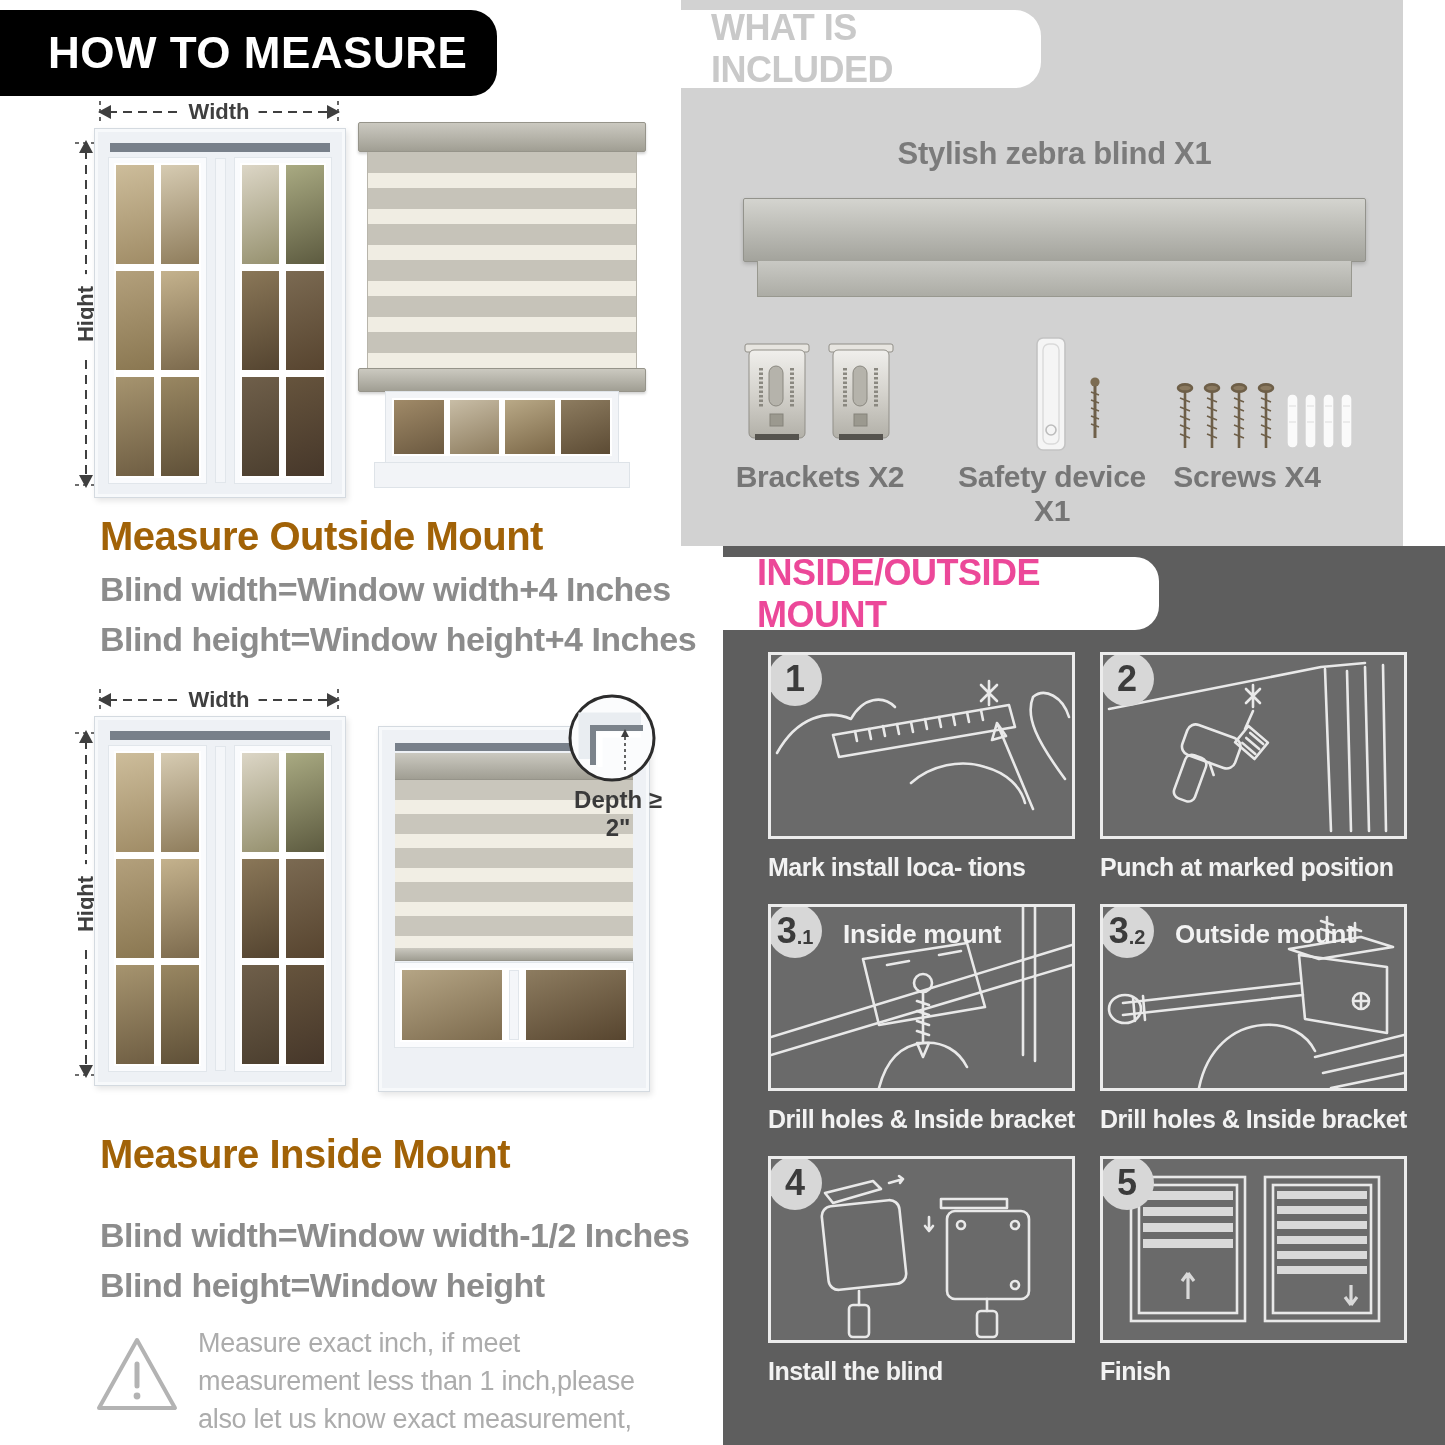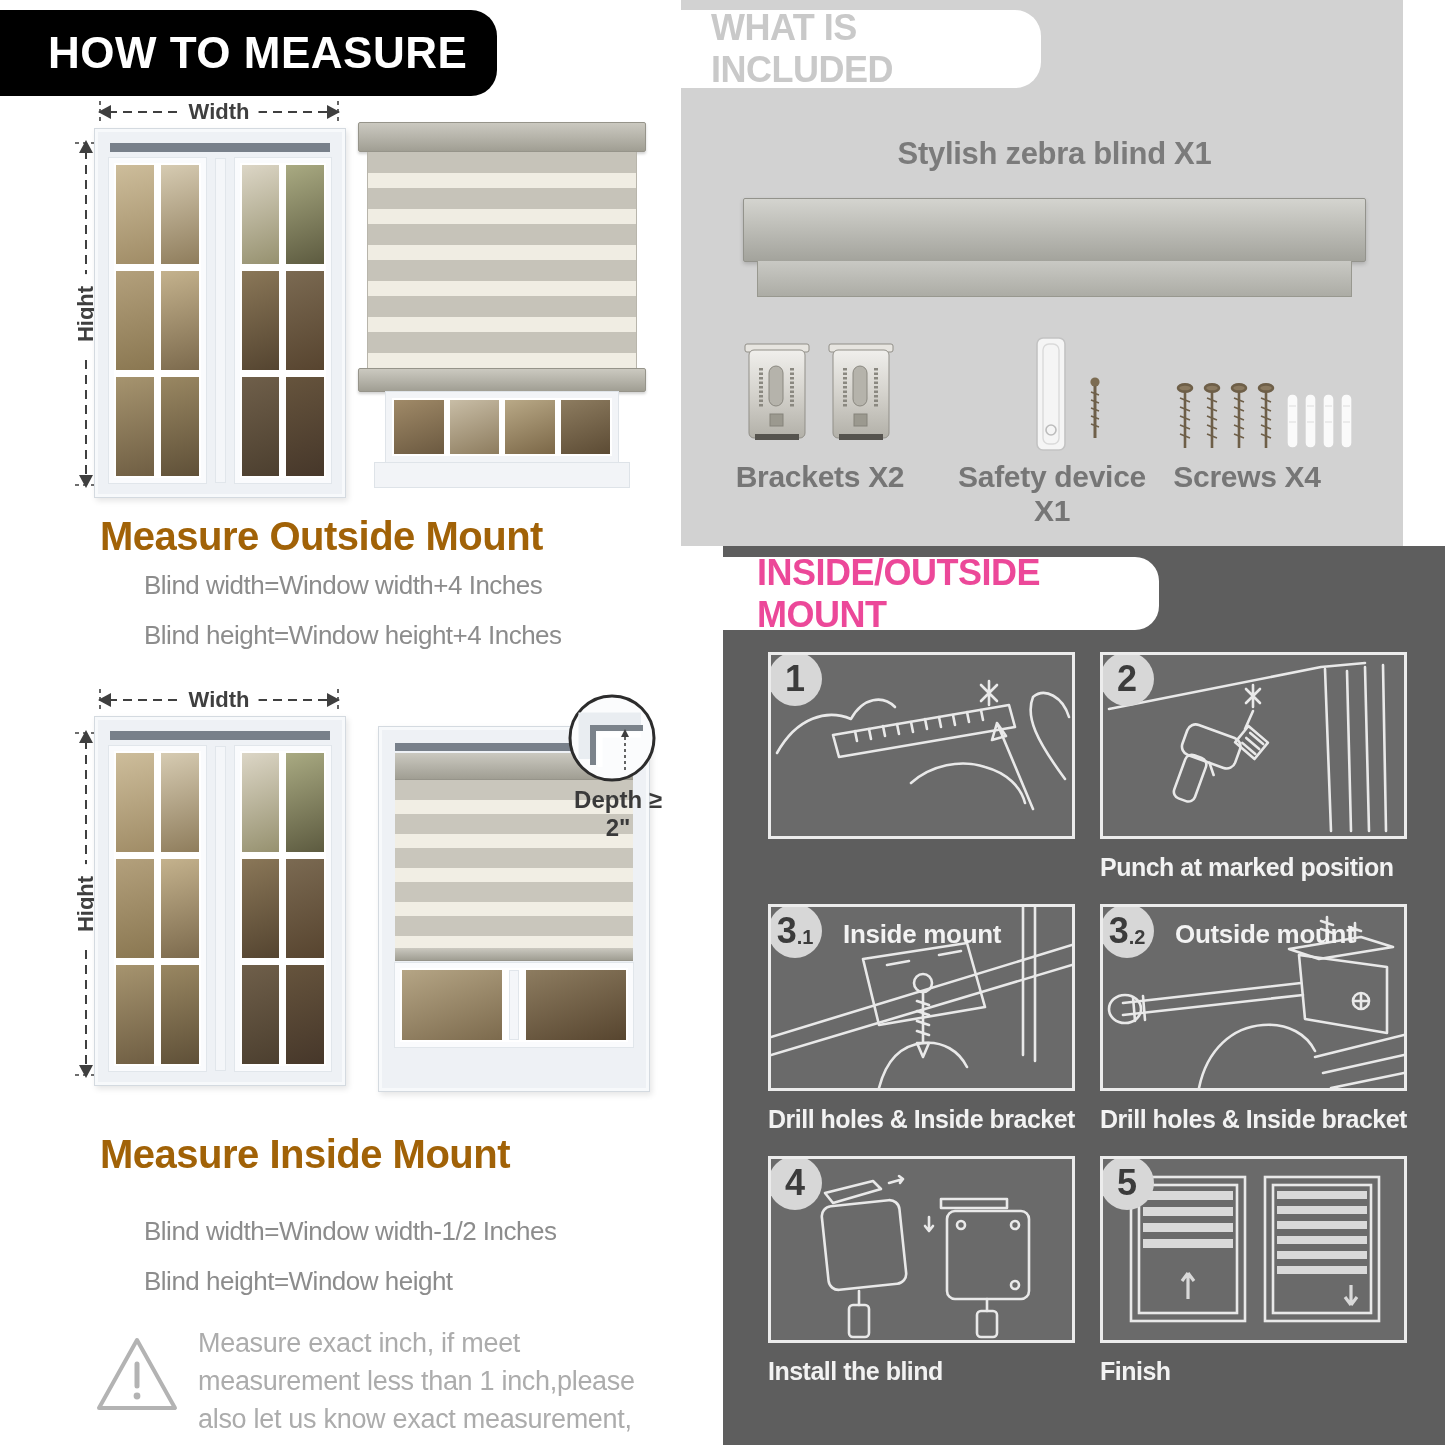--- a/index.html
+++ b/index.html
@@ -5,21 +5,21 @@
   html,body{margin:0;padding:0;background:#fff;}
   .page{position:relative;width:1445px;height:1445px;background:#ffffff;overflow:hidden;
         font-family:"Liberation Sans",sans-serif;-webkit-font-smoothing:antialiased;}
 
   
   .hdr-left{position:absolute;left:0;top:10px;width:497px;height:86px;background:#000000;
             border-radius:0 26px 26px 0;display:flex;align-items:center;padding-left:48px;box-sizing:border-box;}
   .hdr-left span{color:#ffffff;font-size:44px;font-weight:800;letter-spacing:.5px;}
 
   .sec-title{position:absolute;font-size:40px;font-weight:700;color:#a16207;letter-spacing:-.5px;}
-  .sec-line{position:absolute;font-size:26px;font-weight:400;color:#8c8c8c;letter-spacing:-.5px;white-space:nowrap;margin-left:44px;}
+  .sec-line{position:absolute;font-size:34px;font-weight:700;color:#8c8c8c;letter-spacing:-.5px;white-space:nowrap;}
 
   
   .window{position:absolute;width:252px;height:370px;background:#eef1f5;border:1px solid #d4dae0;
           box-shadow:inset 0 0 0 3px #f7f9fb,2px 3px 6px rgba(0,0,0,.10);padding:14px;box-sizing:border-box;}
   .win-top-track{height:9px;background:#78808a;margin:0 1px 6px 1px;}
   .win-sashes{display:flex;gap:9px;height:calc(100% - 15px);}
   .sash{flex:1;background:#ffffff;border:5px solid #fafbfd;outline:1px solid #e1e6eb;
         display:grid;grid-template-columns:1fr 1fr;grid-template-rows:1fr 1fr 1fr;gap:7px;padding:2px;box-sizing:border-box;}
   .win-post{width:9px;background:#f4f6f9;border:1px solid #e1e6eb;}
   .pane{background:#9c8a67;}
@@ -376,20 +376,21 @@
           <svg class="step-art art" viewBox="0 0 301 181">
             <path d="M6,98 C26,62 56,54 80,64 C92,42 112,40 124,52"></path>
             <polygon points="62,80 238,50 244,72 68,102"></polygon>
             <path d="M84,76 l2,10 M98,74 l2,10 M112,71 l2,10 M126,69 l2,10 M140,67 l2,10 M154,64 l2,10 M168,62 l2,10 M182,60 l2,10 M196,57 l2,10 M210,55 l2,10"></path>
             <path d="M262,154 L226,68 M226,68 l-5,17 l14,-4 z"></path>
             <path d="M210,30 l16,16 M226,30 l-16,16 M218,26 v24"></path>
             <path d="M294,124 C266,86 254,62 262,42 C274,32 292,42 298,62"></path>
             <path d="M140,128 C160,110 190,104 214,112 C236,118 250,132 254,148"></path>
           </svg>
         </div>
+        <div class="step-caption">Mark install loca- tions</div>
       </div>
 
       <div class="step">
         <div class="step-panel">
           <div class="step-badge">
             <span class="bnum">2</span>
               <span class="bsub"></span>
           </div>
           <svg class="step-art art" viewBox="0 0 301 181">
             <path d="M6,54 L218,12 M218,12 L262,8"></path>

